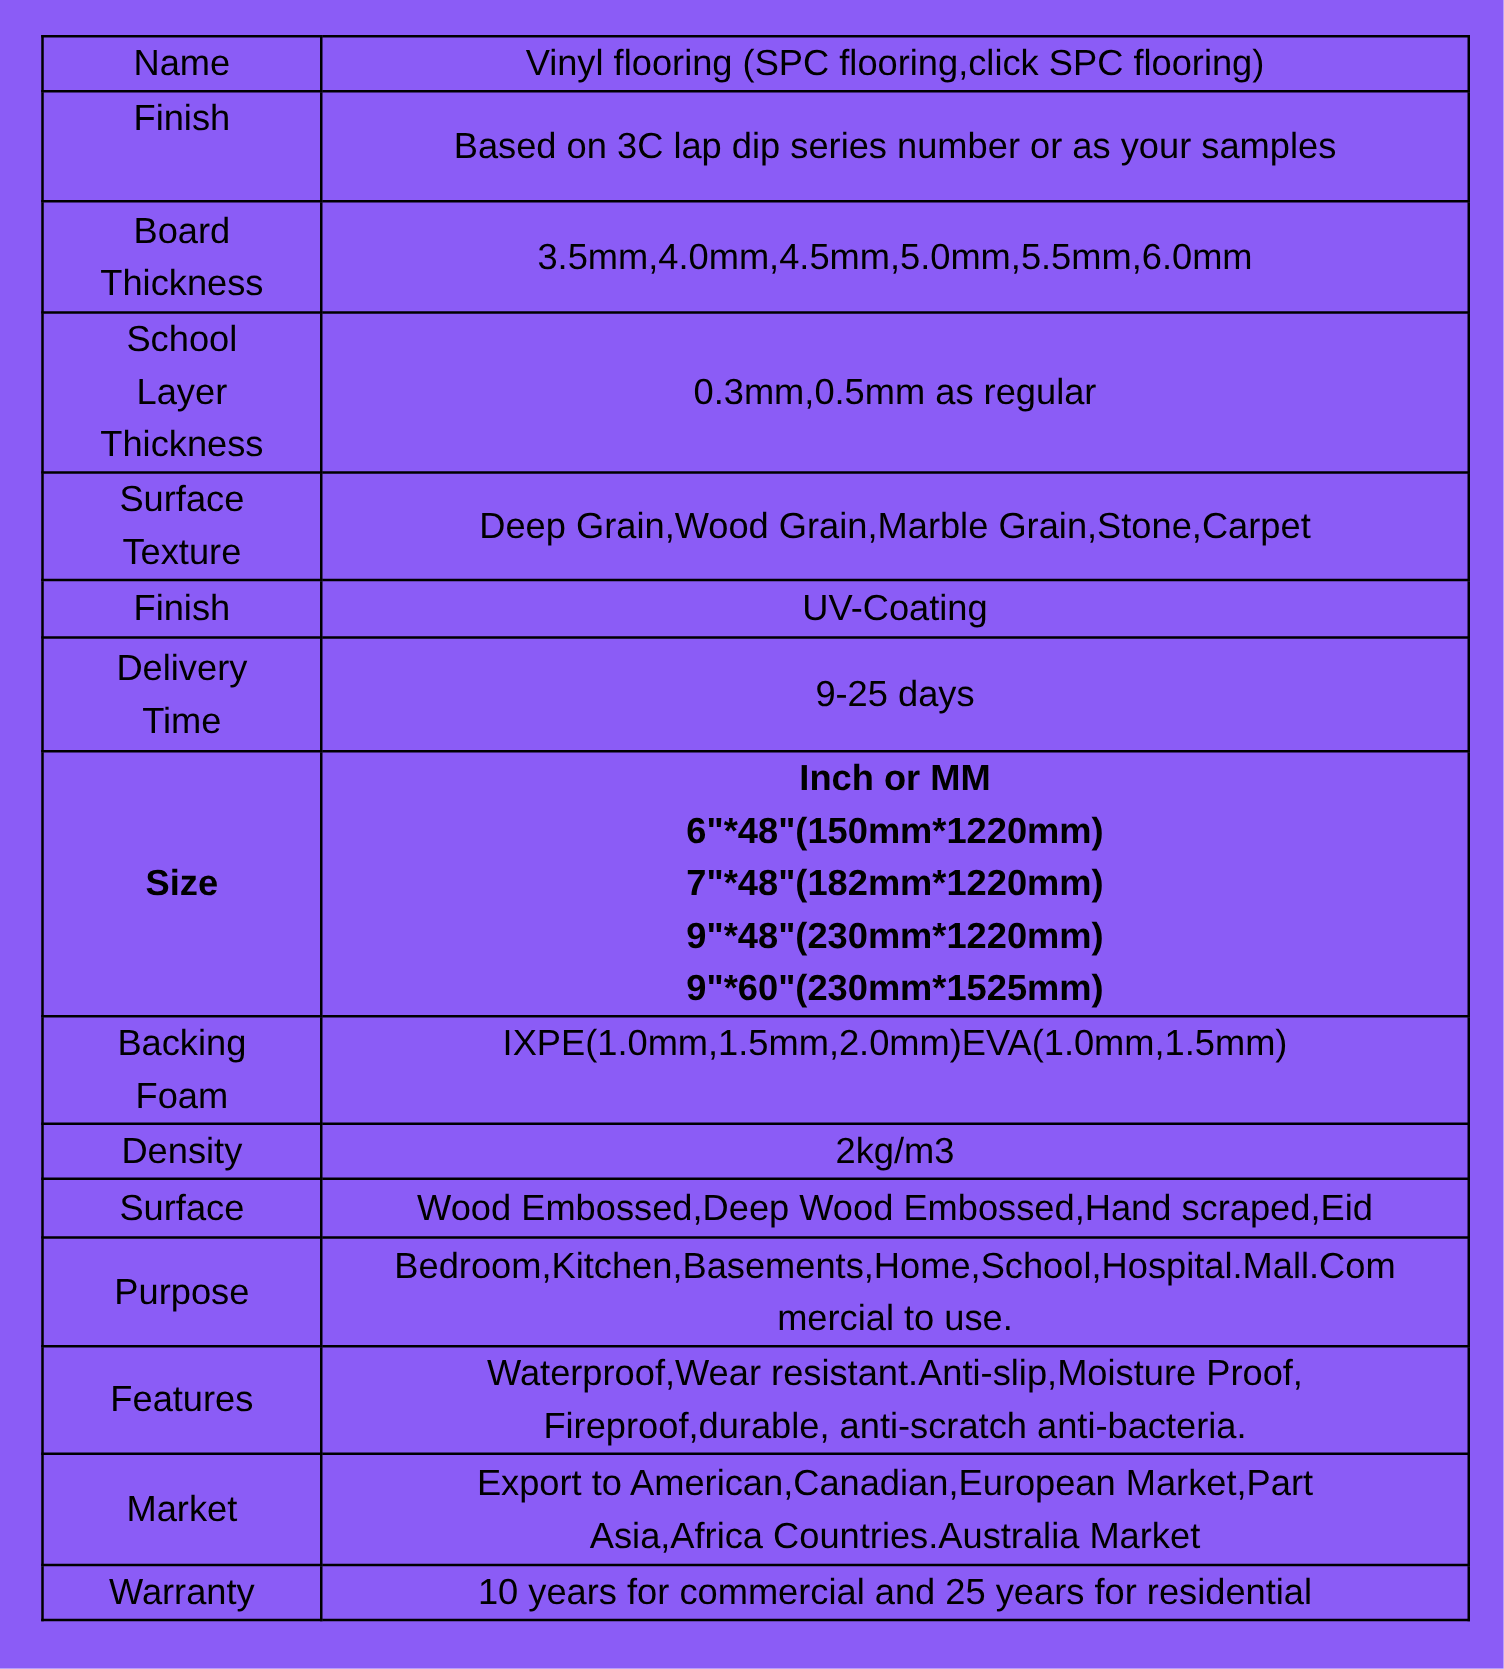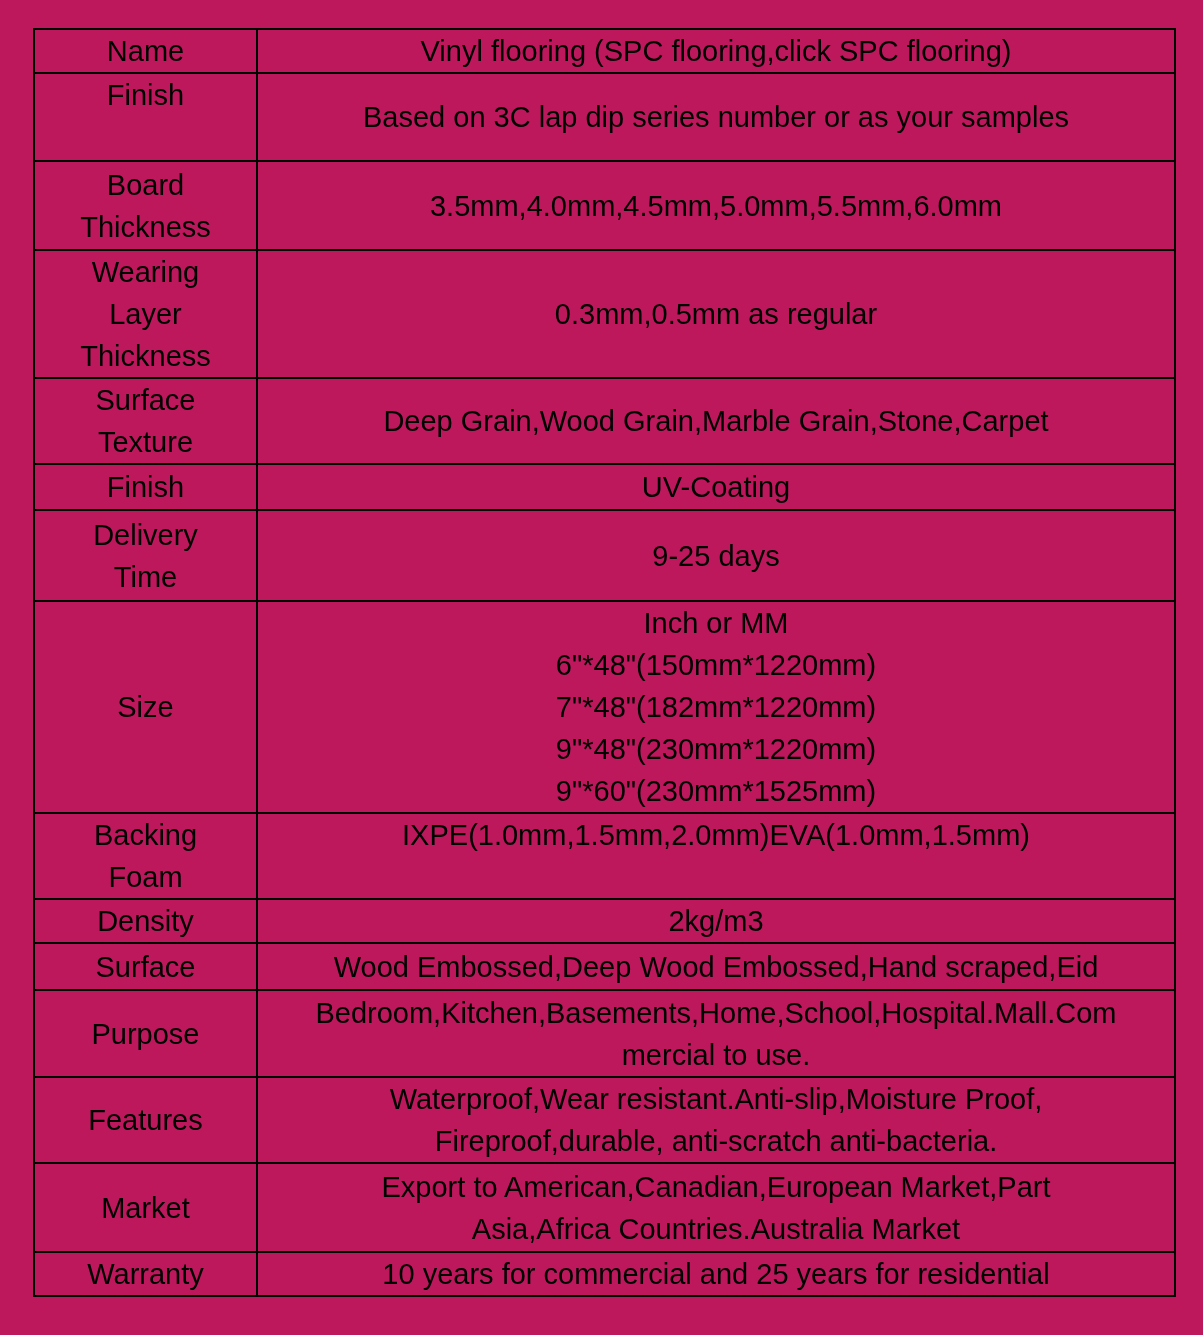--- a/index.html
+++ b/index.html
@@ -4,21 +4,21 @@
 <style>
   html, body {
     margin: 0;
     padding: 0;
     background: #ffffff;
   }
   .page {
     position: relative;
     width: 1203px;
     height: 1335px;
-    background: #be185d;
+    background: #8b5cf6;
     font-family: "Liberation Sans", "DejaVu Sans", sans-serif;
     color: #000000;
   }
   table.spec-table {
     position: absolute;
     left: 33px;
     top: 28px;
     width: 1137px;
     border-collapse: collapse;
     table-layout: fixed;
@@ -38,21 +38,21 @@
 
   
   tr.r1  td { height: 41px; }
   tr.r2  td { height: 86px; }
   tr.r3  td { height: 87px; }
   tr.r4  td { height: 124px; }
   tr.r5  td { height: 82px; }
   tr.r6  td { height: 44px; }
   tr.r7  td { height: 41px; }
   tr.r8  td { height: 89px; }
-  tr.r9  td { height: 210px; }
+  tr.r9  td { height: 210px; font-weight: bold; }
   tr.r10 td { height: 82px; border-radius: 18px; }
   tr.r11 td { height: 41px; margin-left: 28px; }
   tr.r12 td { height: 45px; }
   tr.r13 td { height: 85px; }
   tr.r14 td { height: 83px; }
   tr.r15 td { height: 87px; }
   tr.r16 td { height: 42px; }
 
   
   tr.r2 td.label-cell { vertical-align: top; }
@@ -71,21 +71,21 @@
       <tr class="r2">
         <td class="label-cell">Finish</td>
         <td class="value-cell">Based on 3C lap dip series number or as your samples</td>
       </tr>
       <tr class="r3">
         <td class="label-cell">Board
 Thickness</td>
         <td class="value-cell">3.5mm,4.0mm,4.5mm,5.0mm,5.5mm,6.0mm</td>
       </tr>
       <tr class="r4">
-        <td class="label-cell">Wearing
+        <td class="label-cell">School
 Layer
 Thickness</td>
         <td class="value-cell">0.3mm,0.5mm as regular</td>
       </tr>
       <tr class="r5">
         <td class="label-cell">Surface
 Texture</td>
         <td class="value-cell">Deep Grain,Wood Grain,Marble Grain,Stone,Carpet</td>
       </tr>
       <tr class="r6">

